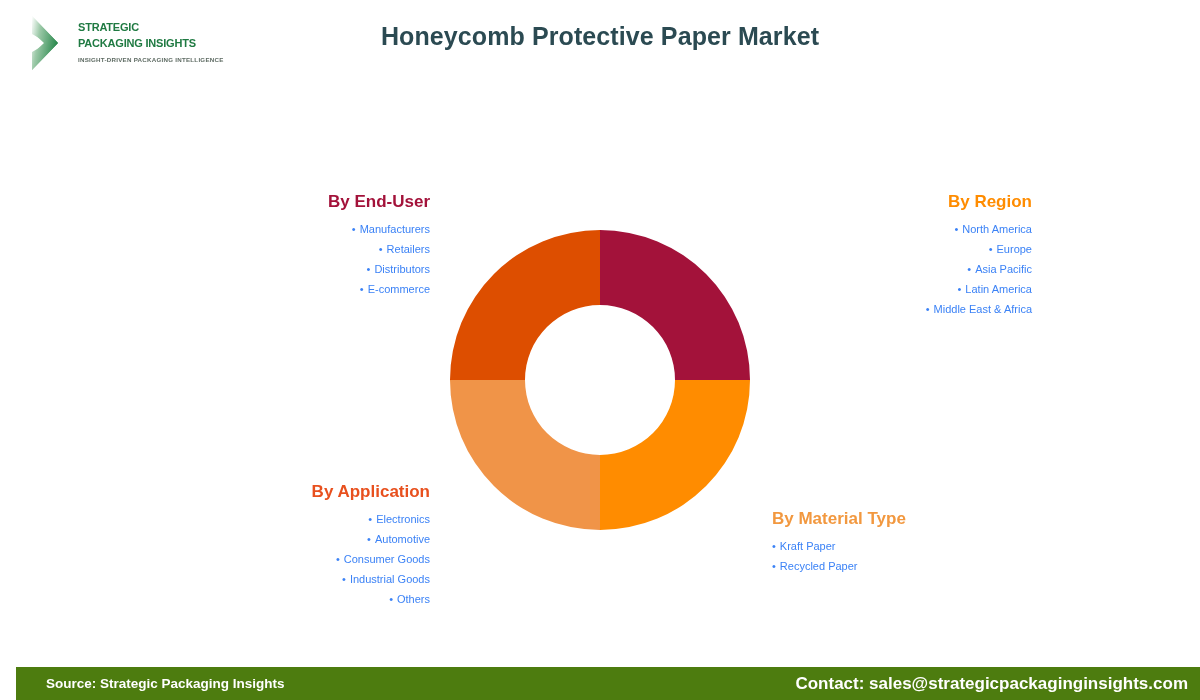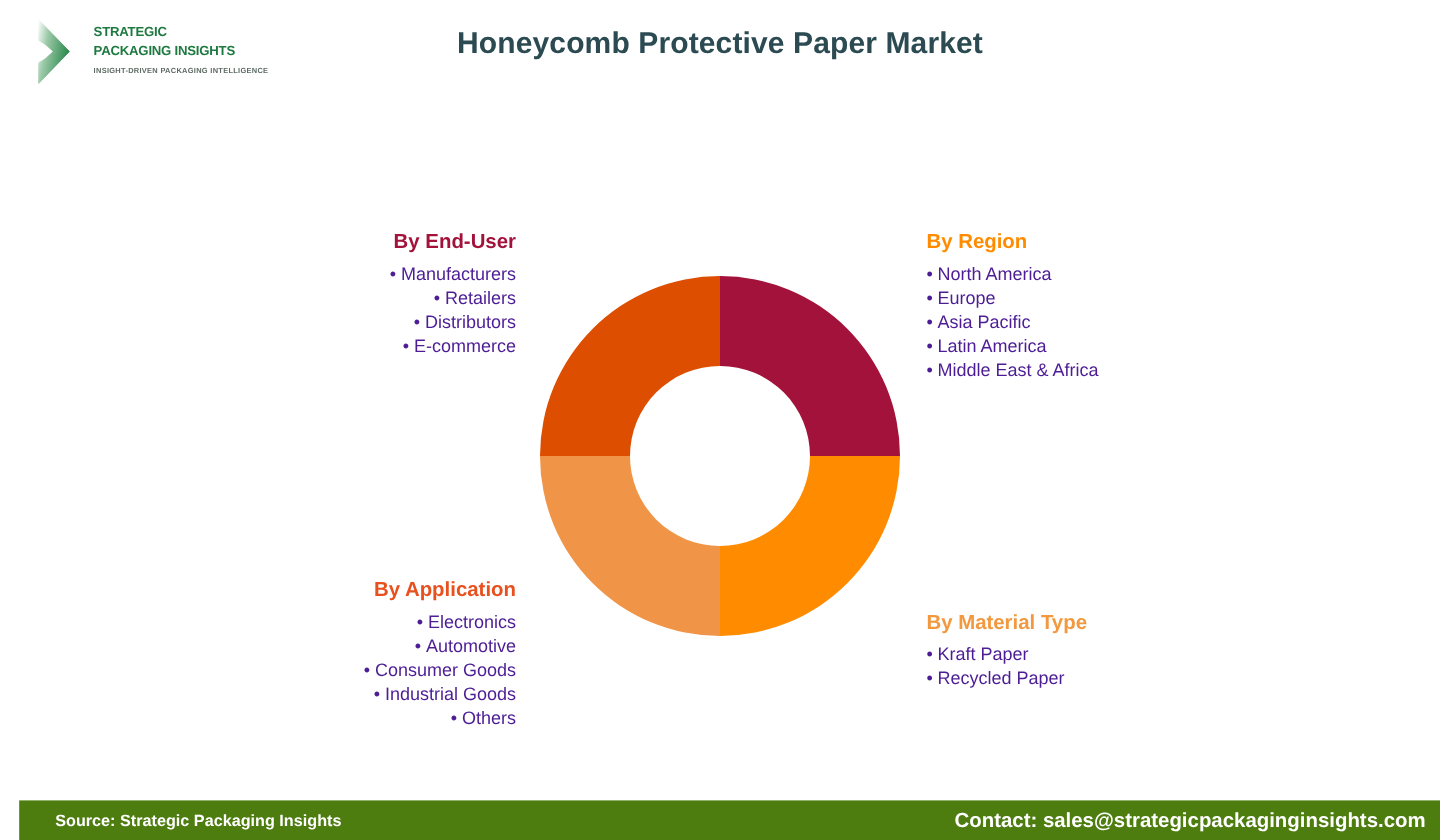--- a/index.html
+++ b/index.html
@@ -33,29 +33,29 @@
 
   
   .donut-wrap { position:absolute; left:450px; top:230px; width:300px; height:300px; }
   .donut { width:300px; height:300px; display:block; }
 
   
   .seg { position:absolute; }
   .seg-title { font-size:17px; font-weight:bold; line-height:20px; margin-bottom:7px; white-space:nowrap; }
   .seg-list { list-style:none; }
   .seg-list li {
-    font-size:15px; color:#4c1d95; line-height:20px; white-space:nowrap;
+    font-size:11px; color:#3b82f6; line-height:20px; white-space:nowrap;
   }
   .seg-list li .bullet { margin-right:4px; }
 
   .seg-left { text-align:right; }
   .seg-right { text-align:left; }
 
   #seg-end-user   { left:230px;  top:192px; width:200px;text-align:right; }
-  #seg-region     { left:772px;  top:192px; width:260px; }
+  #seg-region     { left:772px;  top:192px; width:260px;text-align:right; }
   #seg-application{ left:200px;  top:482px; width:230px; }
   #seg-material   { left:772px;  top:485px; width:260px;margin-top:24px; }
 
   
   .footer {
     position:absolute; left:16px; bottom:0; width:1200px; height:33px;
     background:#4d7c0f; display:flex; align-items:center;
   }
   .footer-left {
     position:absolute; left:30px; color:#ffffff; font-size:13.5px; font-weight:bold;

